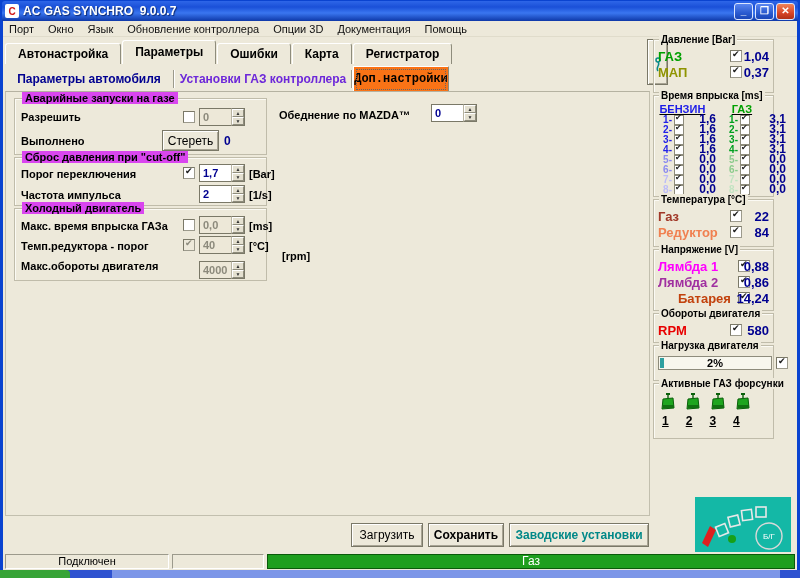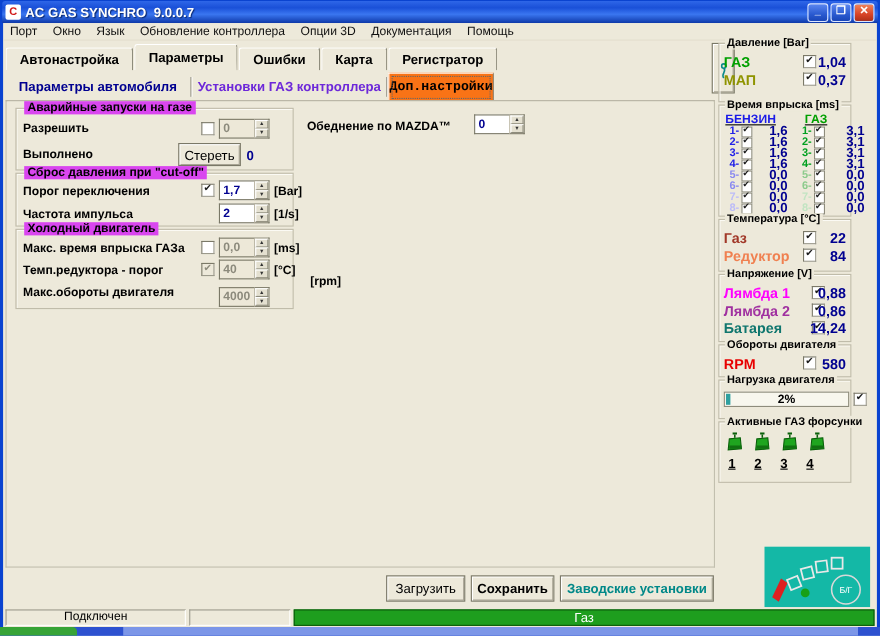--- a/index.html
+++ b/index.html
@@ -114,21 +114,21 @@
   .inj-row .iv { position:absolute; top:-3px; font-size:12px; font-weight:bold; color:#000090; width:30px; text-align:right; }
   .inj-row .v1 { left:32px; } .inj-row .v2 { left:102px; }
   .f1 .p { color:#2222E8; } .f1 .g { color:#00A020; }
   .f2 .p { color:#8A8AF0; } .f2 .g { color:#8CCB8C; }
   .f3 .p { color:#BCBCF8; } .f3 .g { color:#C2E4C2; }
 
   .g-temp { height:48px; padding-top:8px; }
   .c-tgas { color:#A13828; } .c-reducer { color:#F08050; }
 
   .g-volt { height:62px; padding-top:8px; }
-  .c-l1 { color:#FF00FF; } .c-l2 { color:#A030A0; } .c-batt { color:#0f766e; }
+  .c-l1 { color:#FF00FF; } .c-l2 { color:#A030A0; } .c-batt { color:#c2410c;margin-left:20px; }
   .g-volt .cbx { left:84px; }
 
   .g-rpm { height:30px; padding-top:8px; }
   .c-rpm { color:#E80000; font-size:14px; }
 
   .g-loadx { height:36px; padding-top:9px; }
   .loadbar { position:absolute; left:4px; top:10px; width:114px; height:14px; background:#F8F7EE;
     border:1px solid #8E8C7C; font-size:11px; font-weight:bold; text-align:center; line-height:13px; }
   .loadseg { position:absolute; left:1px; top:1px; width:4px; height:10px; background:#2FA0A0; }
   .g-loadx .cbx { left:122px; top:11px; }

